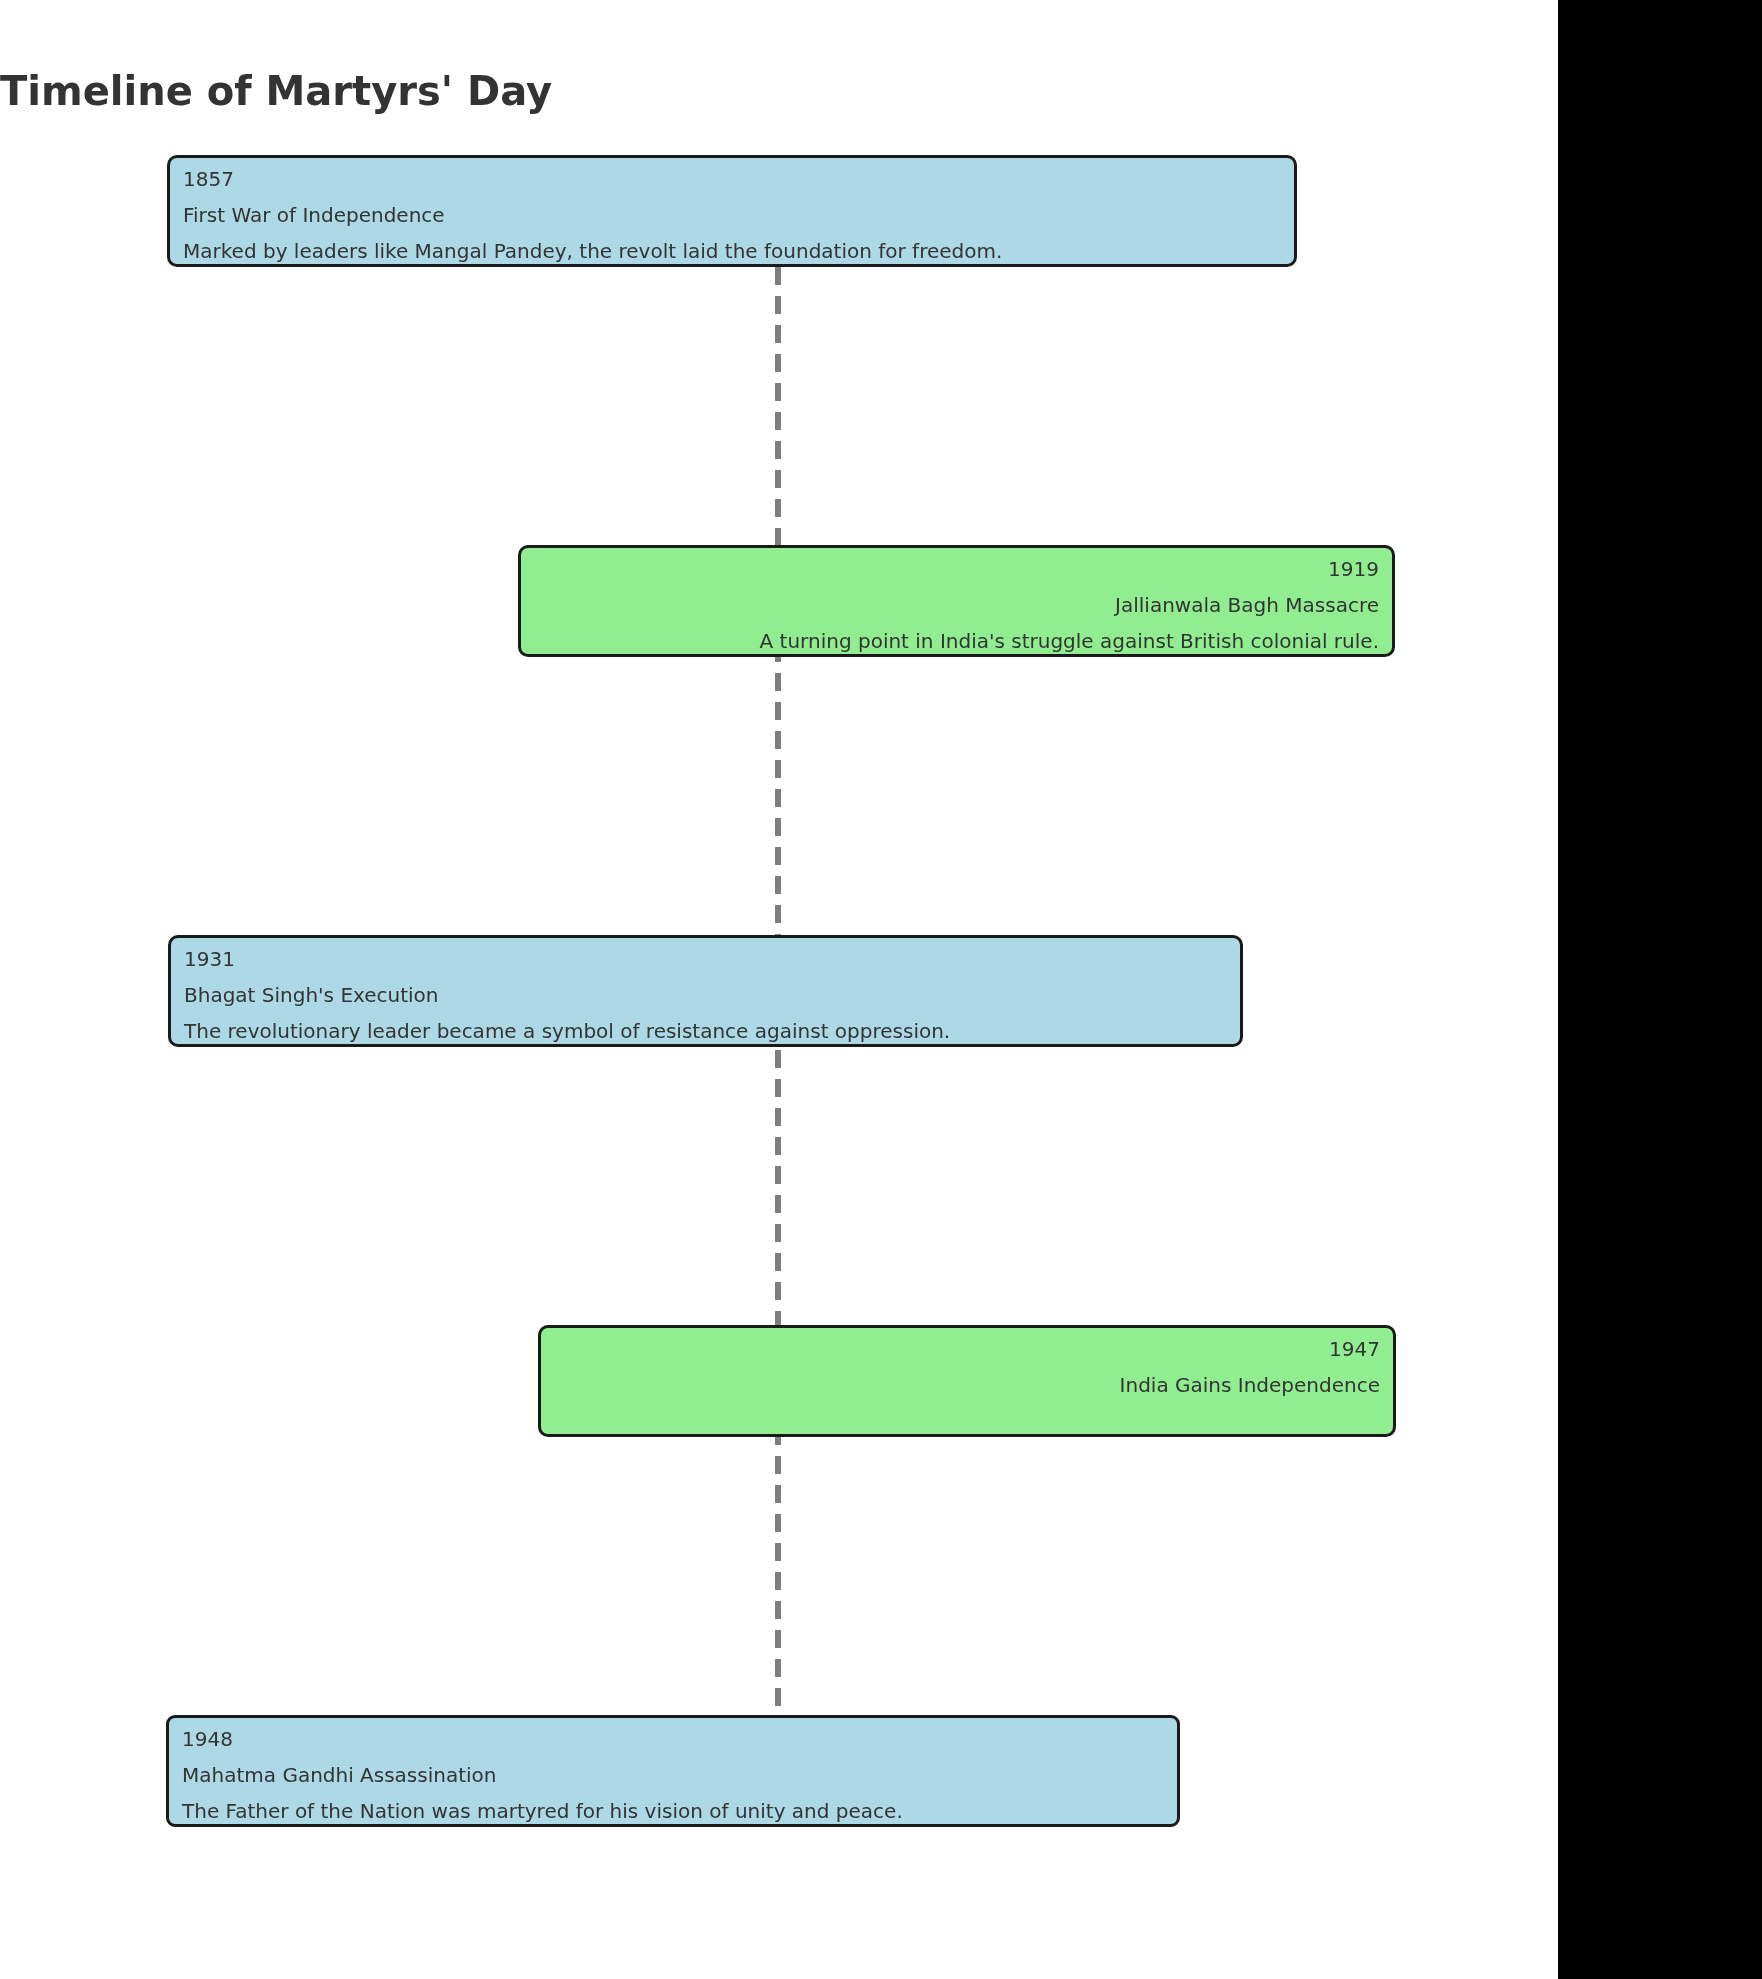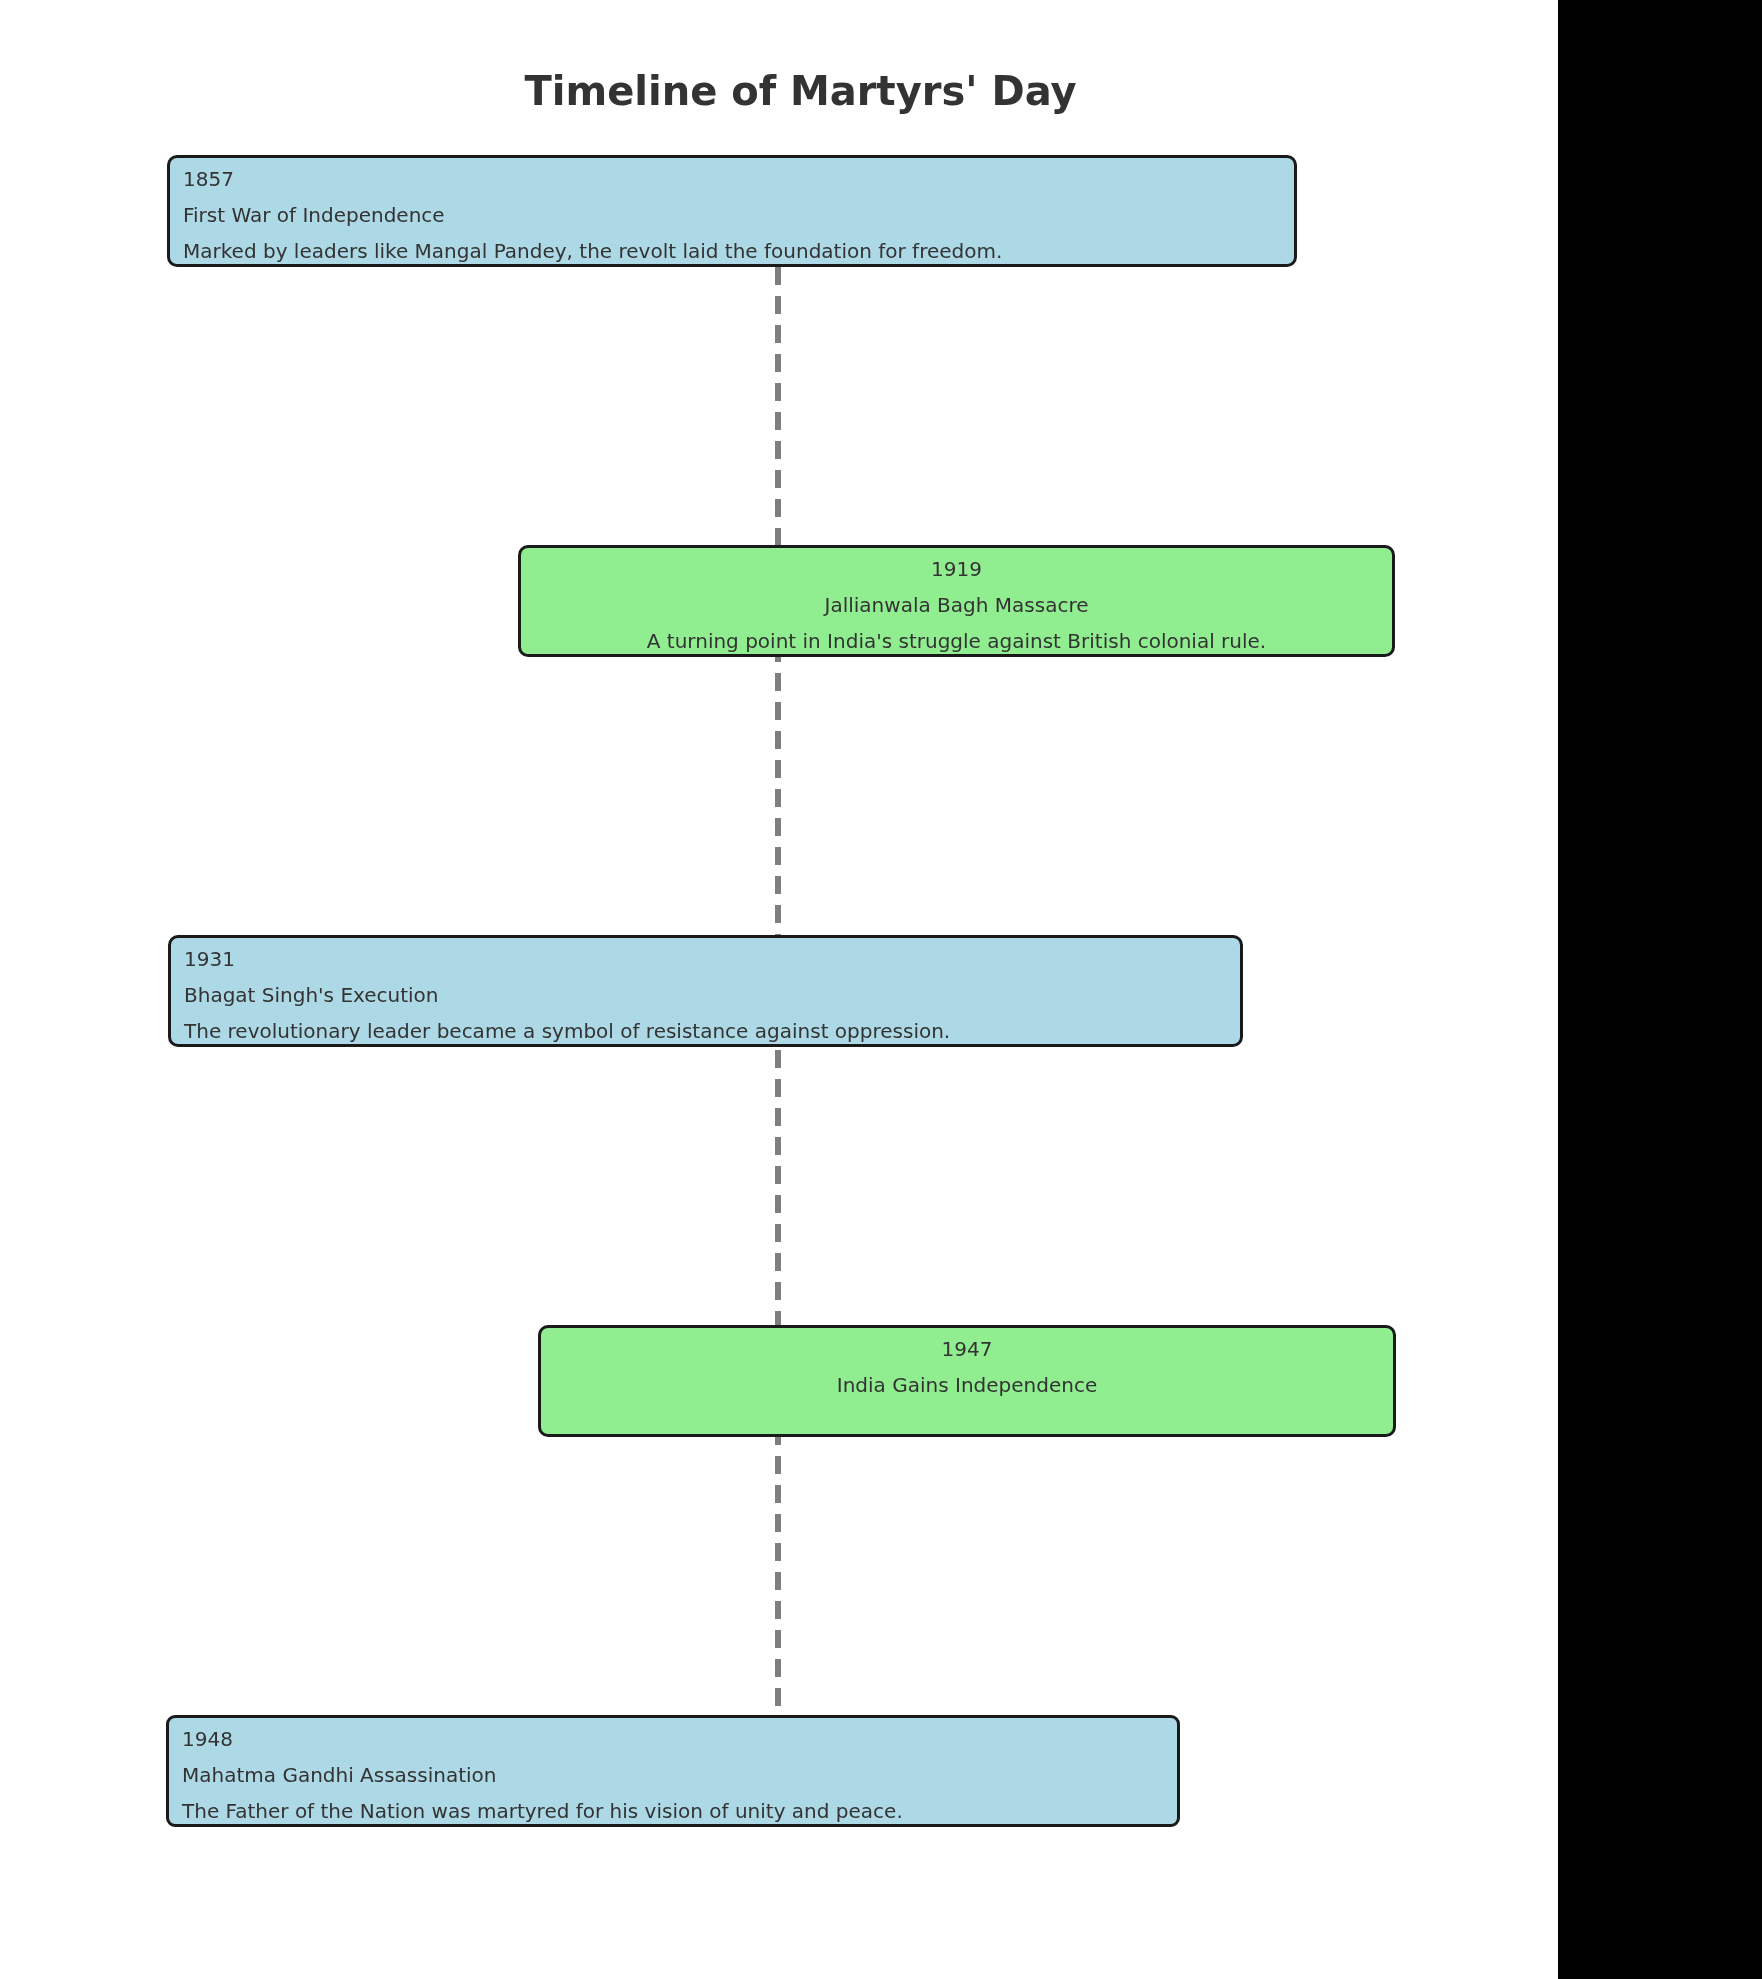--- a/index.html
+++ b/index.html
@@ -19,24 +19,24 @@
   .letterbox-right {
     position: absolute;
     left: 1558px;
     top: 0;
     width: 204px;
     height: 1979px;
     background: #000000;
   }
   .fig-title {
     position: absolute;
-    left: 16px;
+    left: 0;
     top: 68px;
     width: 1569px;
-    text-align: center;
+    text-align: left;
     font-size: 40px;
     font-weight: bold;
     color: #333333;
     letter-spacing: 0px;
   }
   .timeline-line {
     position: absolute;
     left: 775px;
     top: 267px;
     width: 6px;
@@ -56,21 +56,21 @@
     border-radius: 10px;
     padding: 3px 13px 0 13px;
     font-size: 20px;
     line-height: 36px;
     white-space: nowrap;
     z-index: 2;
   }
   .event.blue  { background: #ADD8E6; }
   .event.green { background: #90EE90; }
   .event.align-left  { text-align: left; }
-  .event.align-right { text-align: center; }
+  .event.align-right { text-align: right; }
   .e1 { left: 167px; top: 155px;  width: 1130px; }
   .e2 { left: 518px; top: 545px;  width: 877px;  }
   .e3 { left: 168px; top: 935px;  width: 1075px; }
   .e4 { left: 538px; top: 1325px; width: 858px;  }
   .e5 { left: 166px; top: 1715px; width: 1014px; border-radius: 9px; }
   .event .line { display: block; }
 </style>
 </head>
 <body>
 

